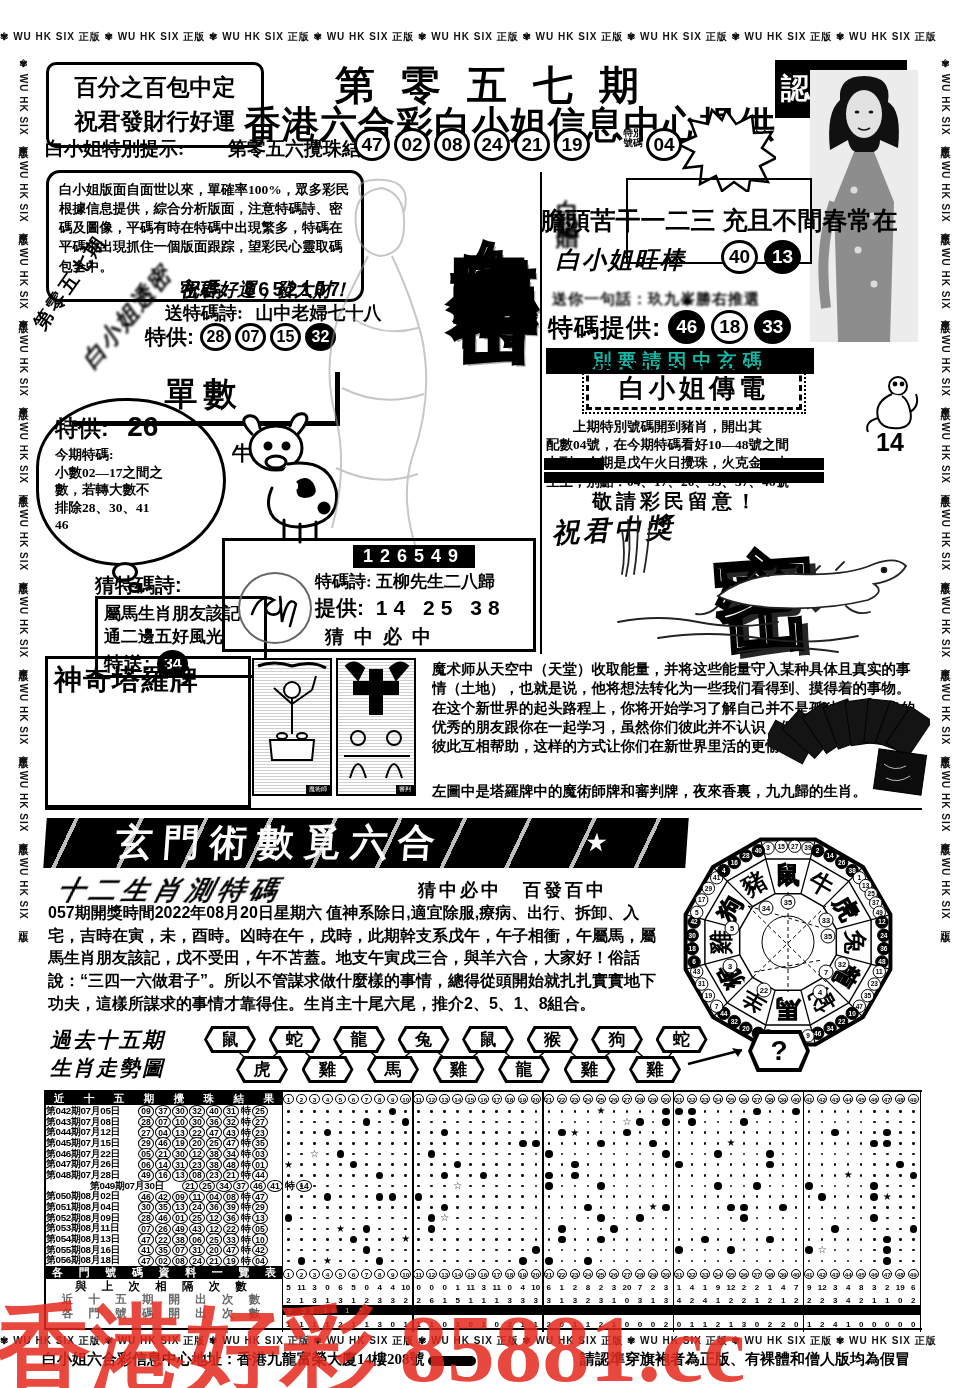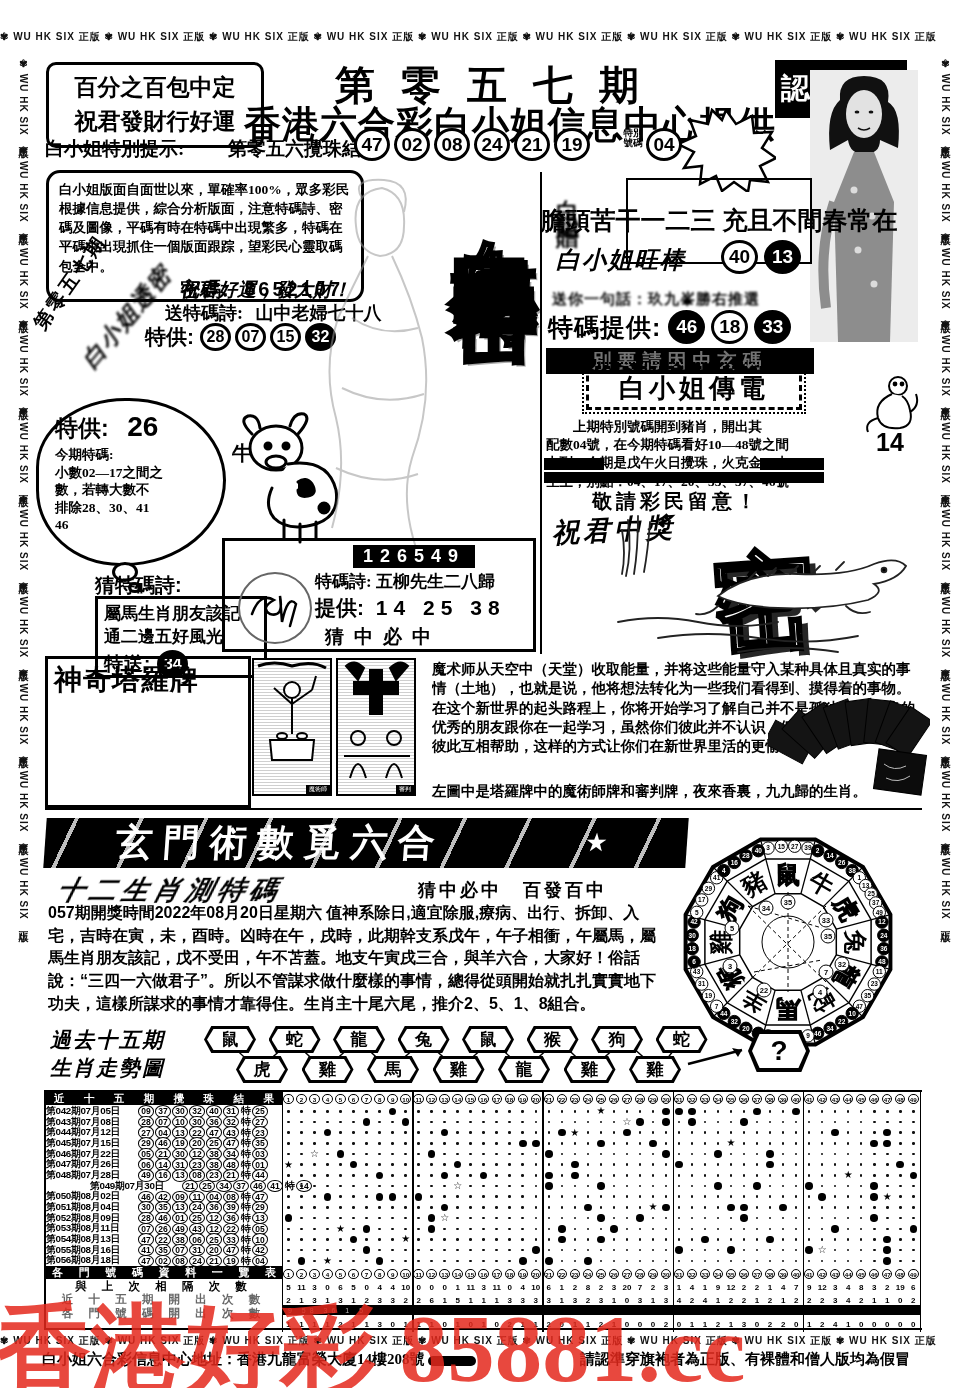--- a/index.html
+++ b/index.html
@@ -69,21 +69,21 @@
 #mid-circle{left:238px;top:572px;width:74px;height:72px;border:2px solid #666;border-radius:50%}
 #mi{left:712px;top:534px;font-size:104px;font-weight:900;color:#fff;-webkit-text-stroke:3px #000;text-shadow:7px 6px 0 rgba(0,0,0,.85);font-family:"Liberation Serif",serif;transform:rotate(-4deg)}
 
 #rc-gift{left:550px;top:182px;width:30px;font-size:23px;font-weight:bold;filter:blur(1.2px);line-height:1.15;writing-mode:vertical-rl;letter-spacing:8px}
 #rc-couplet{left:626px;top:178px;width:186px;height:86px;border:2.5px solid #000;display:flex;flex-direction:column;align-items:center;justify-content:center;font-size:25px;font-weight:900;line-height:1.25;letter-spacing:0px;white-space:nowrap}
 #rc-wb{left:556px;top:244px;font-size:24px;font-weight:900;font-style:italic;letter-spacing:2px;filter:blur(.4px)}
 #rc-wbn{left:718px;top:240px;display:flex;align-items:center}
 #rc-sent{left:552px;top:290px;font-size:15px;font-weight:bold;filter:blur(1.1px);letter-spacing:1px}
 #rc-tm{left:548px;top:310px;display:flex;align-items:center}
 #rc-tm .lbl{font-size:25px;font-weight:900;letter-spacing:1px;filter:blur(.5px)}
-#rc-bar{left:546px;top:348px;width:268px;height:26px;background:#000;color:#737373;display:flex;align-items:center;justify-content:center;font-size:19px;font-weight:bold;letter-spacing:6px;filter:blur(.7px)}
+#rc-bar{left:546px;top:348px;width:268px;height:26px;background:#000;color:#14b8a6;display:flex;align-items:center;justify-content:center;font-size:19px;font-weight:bold;letter-spacing:6px;filter:blur(.7px)}
 
 #cd-box{left:586px;top:366px;width:216px;height:44px;border:3px dashed #000;outline:2px dotted #000;outline-offset:2px;display:flex;align-items:center;justify-content:center;font-size:26px;font-weight:900;letter-spacing:4px}
 #cd-para{left:546px;top:418px;width:278px;font-size:13.5px;font-weight:bold;line-height:1.35;font-family:"Liberation Serif",serif}
 #cd-red1{left:544px;top:458px;width:60px;height:12px;background:#000}
 #cd-red2{left:760px;top:458px;width:64px;height:12px;background:#000}
 #cd-red3{left:544px;top:472px;width:280px;height:11px;background:#000}
 #cd-notice{left:592px;top:488px;font-size:20px;font-weight:bold;letter-spacing:4px;font-family:"Liberation Serif",serif}
 #cd-wish{left:552px;top:512px;font-size:27px;font-weight:bold;font-style:italic;letter-spacing:4px;transform:rotate(-3deg);font-family:"Liberation Serif",serif}
 #mk{left:858px;top:372px;width:66px;height:64px}
 #mk-num{left:876px;top:428px;font-size:25px;font-weight:bold}
@@ -198,20 +198,21 @@
     <span style="margin-right:4px">特供:</span>
   <span class="cnum c30">28</span>
       <span class="cnum c30">07</span>
       <span class="cnum c30">15</span>
       <span class="cnum c30 solid">32</span>
     </div>
   <div id="rot1" class="abs serif">第零五七期</div>
   <div id="rot2" class="abs serif">白小姐透密</div>
 
   <div id="sd-box" class="abs">
+    <div class="cell serif">單數</div>
   </div>
 
   <div id="bubble" class="abs">
     <span class="sup">特供:</span>
     <span class="supv">26</span>
     <div class="txt pre serif">今期特碼:
 小數02—17之間之
 數，若轉大數不
 排除28、30、41
 46</div>

